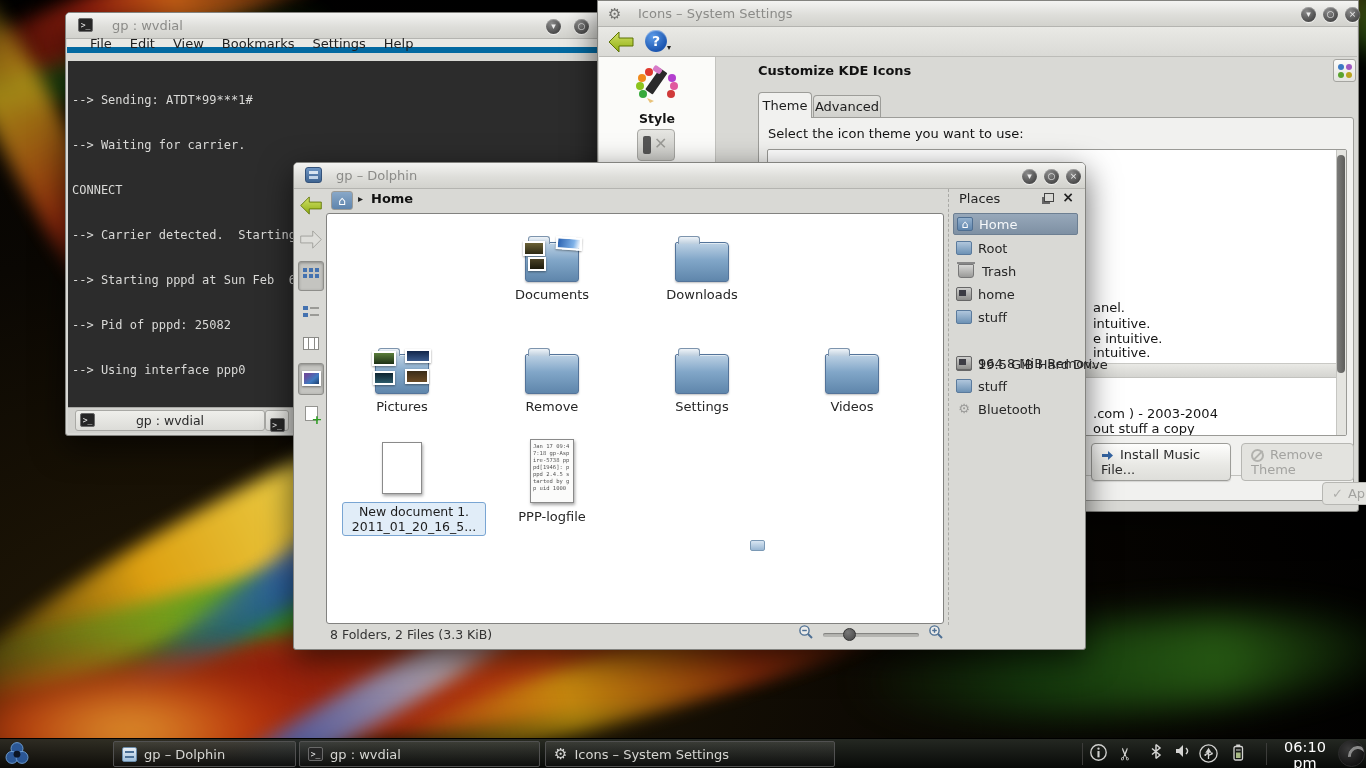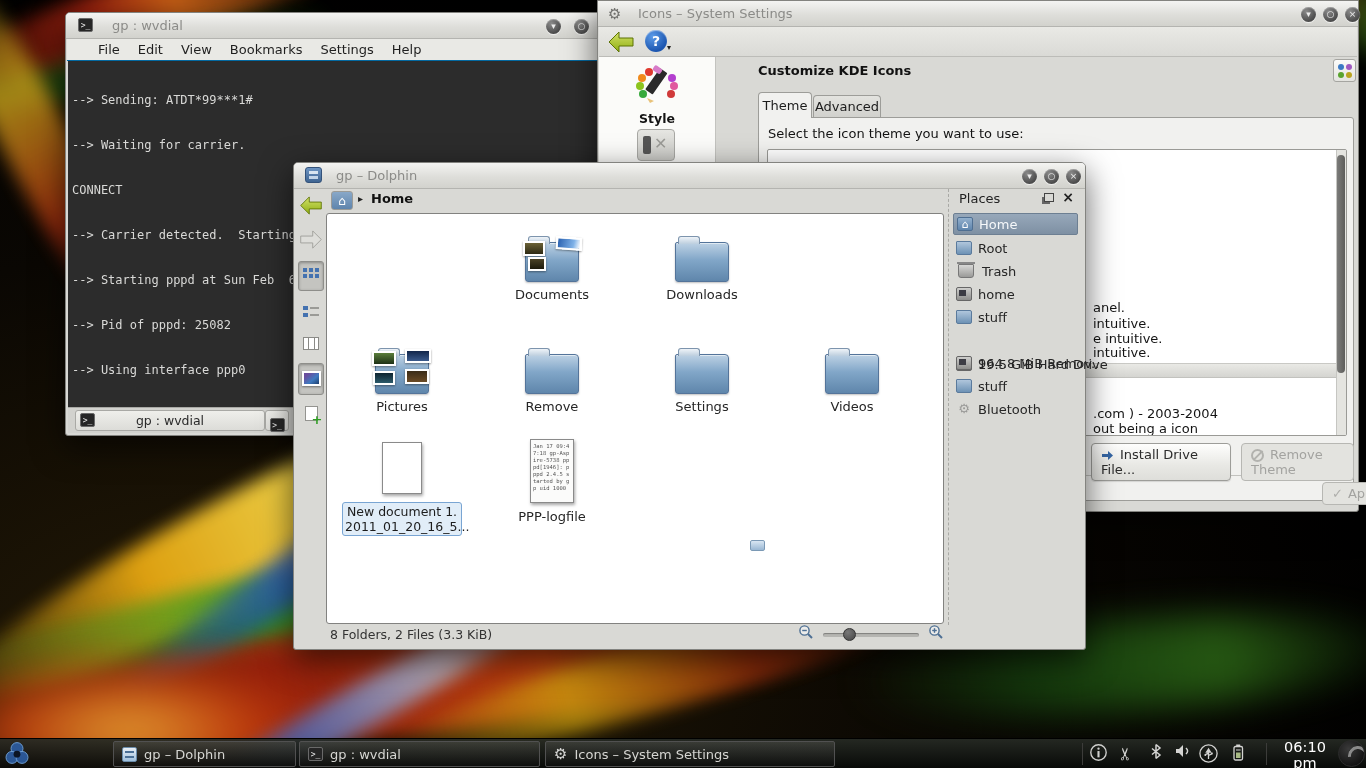--- a/index.html
+++ b/index.html
@@ -46,22 +46,22 @@
         background:radial-gradient(circle at 35% 30%,#8a8a8a,#4c4c4c 70%);
         box-shadow:0 1px 1px rgba(255,255,255,.7), inset 0 1px 1px rgba(255,255,255,.35);
         color:#ececec;font-size:9px;line-height:15px;text-align:center;}
   .btn{display:inline-block;background:linear-gradient(#fefefd,#e8e8e4 60%,#dededa);
        border:1px solid #9d9d99;border-radius:4px;font-size:13px;color:#2b2b2b;
        padding:3px 9px;box-shadow:0 1px 1px rgba(0,0,0,.12);}
   .btn.disabled{color:#a3a3a0;background:#e3e3df;border-color:#b7b7b3;box-shadow:none;}
 
   
   .konsole{left:65px;top:12px;width:540px;height:424px;z-index:1;}
-  .menubar{position:absolute;left:1px;right:1px;top:26px;height:22px;background:#e9e9e5;
-           border-bottom:1px solid #0369a1;display:flex;align-items:center;padding-left:22px;}
+  .menubar{position:absolute;left:1px;right:1px;top:26px;height:14px;background:#e9e9e5;
+           border-bottom:6px solid #0369a1;display:flex;align-items:center;padding-left:14px;}
   .menu-item{font-size:13px;color:#1f1f1f;padding:0 9px;}
   .term-screen{position:absolute;left:2px;right:2px;top:48px;height:348px;background:#2c2c2c;
                font-family:"DejaVu Sans Mono","Liberation Mono",monospace;font-size:12px;
                line-height:15px;color:#d9d9d7;white-space:pre;overflow:hidden;padding:2px 4px;}
   .term-tabbar{position:absolute;left:2px;right:2px;bottom:2px;height:26px;background:#d2d2ce;
                border-top:1px solid #a9a9a5;}
   .term-tab{position:absolute;left:7px;top:2px;width:190px;height:21px;background:linear-gradient(#efefeb,#dcdcd8);
             border:1px solid #a9a9a5;border-radius:3px;font-size:12.5px;color:#2a2a2a;
             display:flex;align-items:center;justify-content:center;}
   .mini-term{display:inline-block;width:15px;height:14px;background:#262626;border:1px solid #6a6a6a;
@@ -143,21 +143,21 @@
   .desk-icon::after{content:"";position:absolute;left:2px;right:2px;bottom:2px;height:5px;
           background:#3c5673;border-radius:1px;}
   .desk-sq{position:absolute;left:6px;top:6px;width:9px;height:7px;background:#d7e3ee;border-radius:1px;
           box-shadow:0 11px 0 #c3d4e4;}
   .desk-swirl{position:absolute;right:6px;top:5px;width:22px;height:22px;border:2px solid rgba(255,255,255,.18);
           border-radius:50%;border-top-color:transparent;}
   .page{width:40px;height:52px;background:#fff;border:1px solid #8a8a8a;box-shadow:1px 2px 3px rgba(0,0,0,.35);}
   .ppp-page{width:44px;height:64px;background:#fbfbfa;border:1px solid #8a8a8a;box-shadow:1px 2px 3px rgba(0,0,0,.35);
             font-family:"DejaVu Sans Mono",monospace;font-size:5.5px;line-height:7px;color:#555;
             text-align:left;padding:3px 2px;overflow:hidden;word-break:break-all;}
-  .sel-label{position:absolute;left:10px;width:120px;border:1px solid #79a5d3;border-radius:3px;
+  .sel-label{position:absolute;left:10px;width:144px;border:1px solid #79a5d3;border-radius:3px;
              background:rgba(168,204,236,.35);font-size:12.5px;line-height:15px;padding:1px 2px;color:#1c1c1c;}
   .places{position:absolute;left:654px;top:26px;width:132px;height:436px;border-left:1px dashed #a9a9a5;padding-left:6px;}
   .places-header{position:absolute;left:10px;top:2px;font-size:13px;color:#222;}
   .places-float{position:absolute;right:26px;top:4px;width:10px;height:9px;border:1px solid #444;
                 box-shadow:-3px 3px 0 -1px #666;}
   .places-close{position:absolute;right:6px;top:0px;font-size:14px;font-weight:bold;color:#222;}
   .place-row{position:absolute;left:4px;right:2px;height:22px;font-size:13px;color:#262626;
              display:flex;align-items:center;gap:6px;padding-left:3px;}
   .place-row.selected{background:linear-gradient(#97a8ba,#7e90a3);border:1px solid #6d7f92;
              border-radius:2px;color:#f6f8fa;}
@@ -347,33 +347,33 @@
 
     <div class="ss-panel">
       <div class="ss-instruction">Select the icon theme you want to use:</div>
       <div class="ss-listbox">
         <div class="ss-frag" style="top:150px;">anel.</div>
         <div class="ss-frag" style="top:166px;">intuitive.</div>
         <div class="ss-frag" style="top:181px;">e intuitive.</div>
         <div class="ss-frag" style="top:195px;">intuitive.</div>
         <div class="ss-selband"></div>
         <div class="ss-frag" style="top:256px;">.com ) - 2003-2004</div>
-        <div class="ss-frag" style="top:271px;">out being a icon</div>
+        <div class="ss-frag" style="top:271px;">out stuff a copy</div>
         <div class="ss-scroll-track">
           <div class="ss-scroll-thumb"></div>
         </div>
       </div>
     </div>
 
     <div class="ss-sep"></div>
 
     <div class="btn" style="position:absolute;left:493px;top:442px;width:140px;">
       <svg class="icon-inline" width="13" height="11" viewBox="0 0 13 11">
         <path d="M1 4 h6 V1 l5 4.5 L7 10 V7 H1 Z" fill="#3465a4"></path>
-      </svg><span>Install Drive File...</span>
+      </svg><span>Install Music File...</span>
     </div>
     <div class="btn disabled" style="position:absolute;left:643px;top:442px;width:113px;">
       <span class="no-circle"></span><span>Remove Theme</span>
     </div>
     <div class="btn disabled" style="position:absolute;left:724px;top:481px;width:76px;">
       <span style="color:#aeaeab;margin-right:5px;">✓</span><span>Apply</span>
     </div>
   </div>
 
   <div class="window dolphin">

